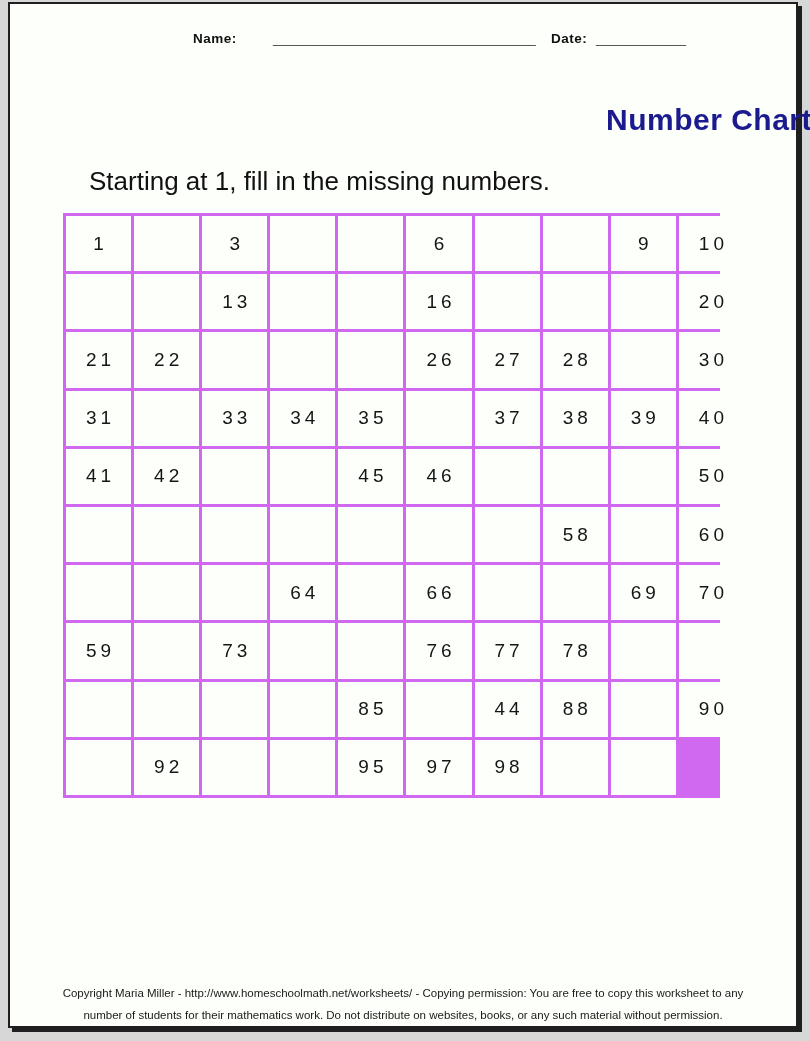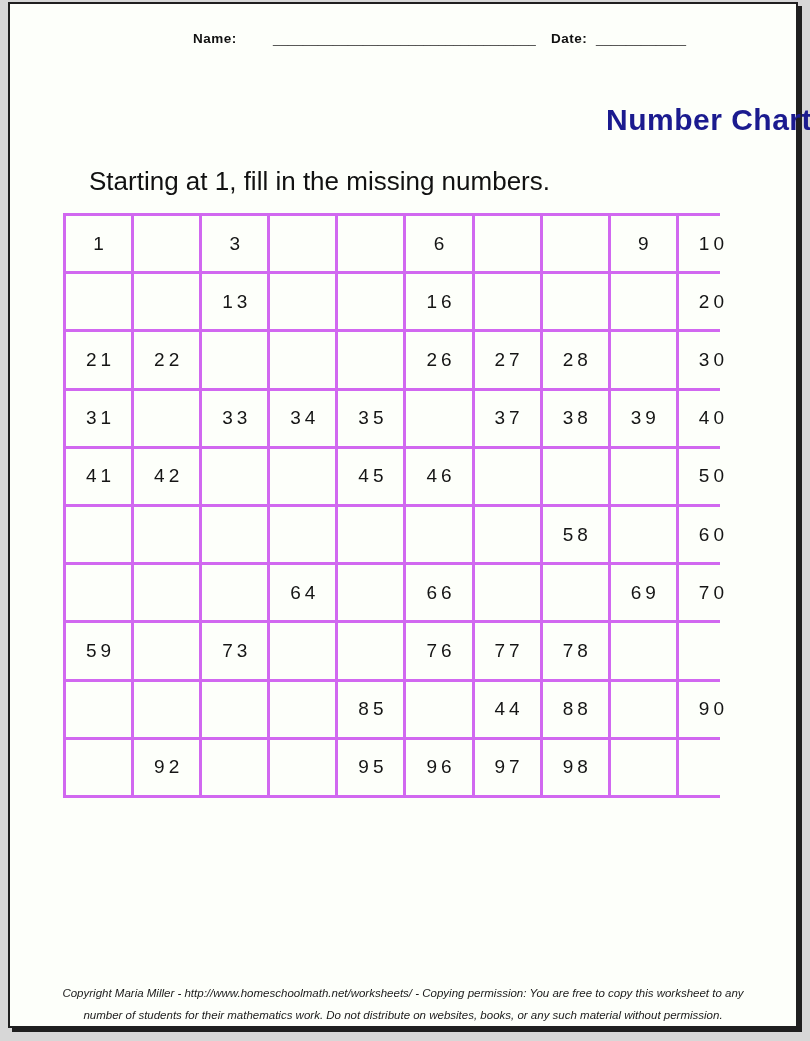--- a/index.html
+++ b/index.html
@@ -89,21 +89,20 @@
     padding-left: 4px;
     box-sizing: border-box;
   }
   .footer {
     position: absolute;
     top: 978px;
     left: 0;
     width: 100%;
     text-align: center;
     font-size: 11.5px;
-    font-style: italic;
     color: #1a1a1a;
     line-height: 22px;
   }
 </style>
 </head>
 <body>
 
 <div class="page">
 
   <div class="header-row">
@@ -206,21 +205,20 @@
       <div class="cell"></div>
       <div class="cell">44</div>
       <div class="cell">88</div>
       <div class="cell"></div>
       <div class="cell">90</div>
       <div class="cell"></div>
       <div class="cell">92</div>
       <div class="cell"></div>
       <div class="cell"></div>
       <div class="cell">95</div>
-      <div class="cell">96</div>
       <div class="cell">97</div>
       <div class="cell">98</div>
       <div class="cell"></div>
       <div class="cell"></div>
     </div>
 
   <div class="footer">
     <div>Copyright Maria Miller - http://www.homeschoolmath.net/worksheets/ - Copying permission: You are free to copy this worksheet to any</div>
     <div>number of students for their mathematics work. Do not distribute on websites, books, or any such material without permission.</div>
   </div>

